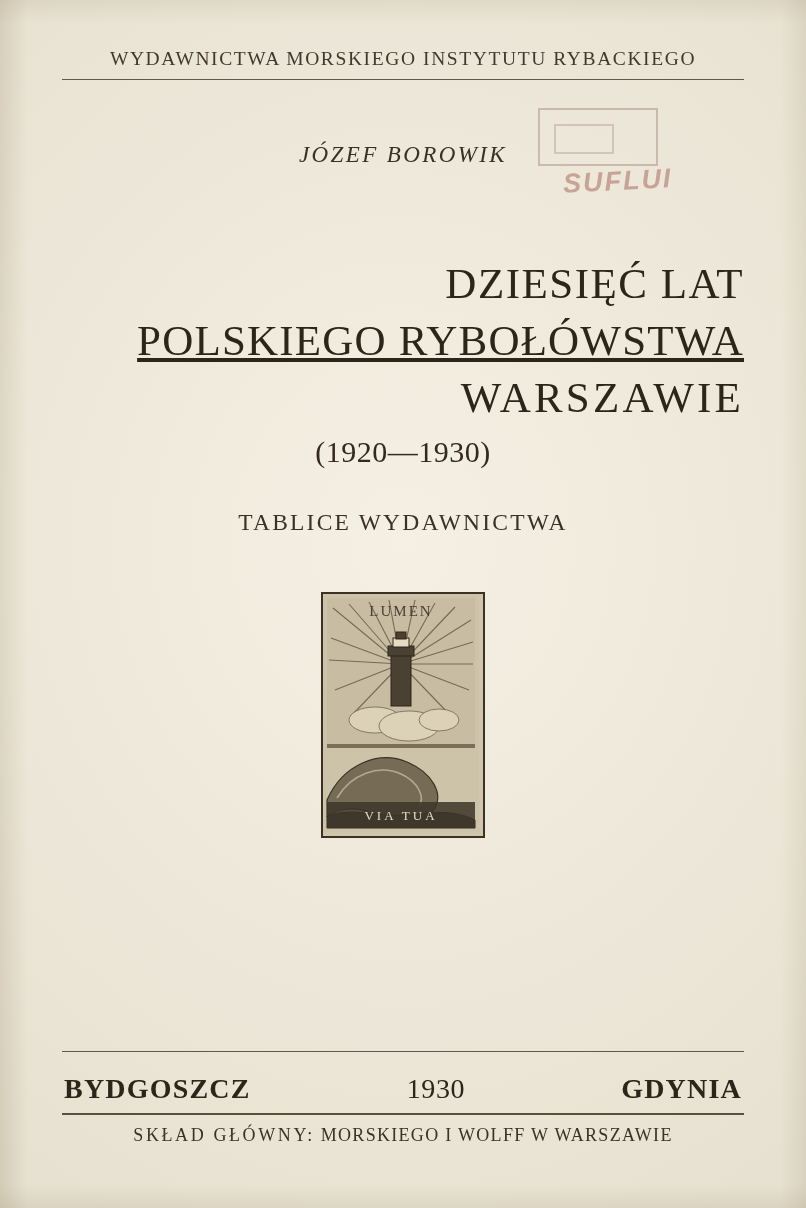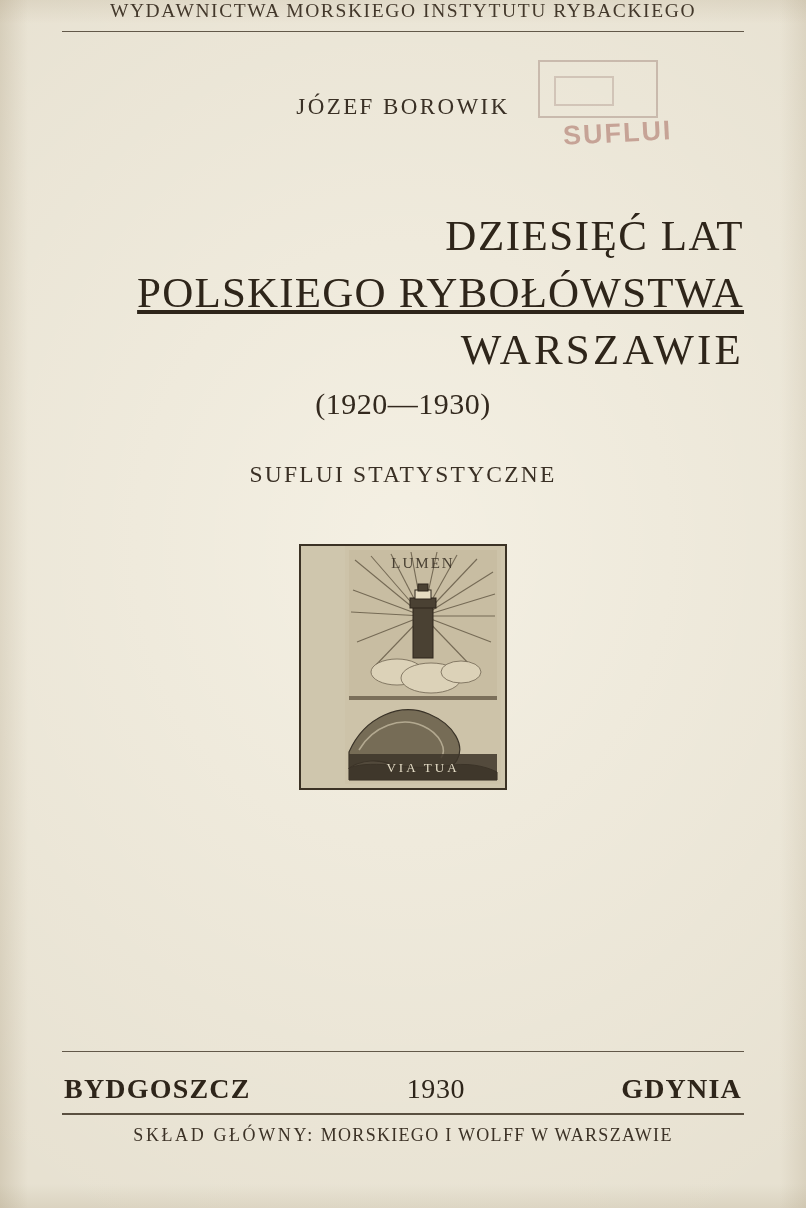--- a/index.html
+++ b/index.html
@@ -28,38 +28,40 @@
       #e7e1d1;
   }
   .content {
     position: absolute;
     left: 0; right: 0; top: 0; bottom: 0;
     padding: 0 62px;
     box-sizing: border-box;
   }
 
   .publisher {
+    margin-top: 48px;
     text-align: center;
     font-size: 19.5px;
     letter-spacing: 1.6px;
     color: #43382b;
     white-space: nowrap;
   }
   .rule-top {
     margin-top: 9px;
     height: 0;
     border-top: 1.6px solid #4a3f30;
     opacity: 0.85;
   }
 
   .author-wrap {
     margin-top: 62px;
     text-align: center;
     position: relative;
     height: 48px;
+    font-style: italic;
   }
   .author {
     font-size: 23px;
     letter-spacing: 2.4px;
     color: #3a3025;
   }
 
   
   .stamp-box {
     position: absolute;
@@ -124,21 +126,20 @@
     display: flex;
     justify-content: center;
   }
   .emblem {
     width: 160px;
     height: 242px;
     border: 2px solid #3b3225;
     background: #cfc6ad;
     position: relative;
     overflow: hidden;
-    padding-left: 44px;
   }
 
   .footer {
     position: absolute;
     left: 62px;
     right: 62px;
     bottom: 62px;
   }
   .rule-bottom-1 {
     border-top: 1.5px solid #4a3f30;
@@ -185,21 +186,21 @@
     </div>
 
     <div class="title">
       <div class="line1">DZIESIĘĆ LAT</div>
       <div class="line2">POLSKIEGO RYBOŁÓWSTWA</div>
       <div class="line3">WARSZAWIE</div>
     </div>
 
     <div class="years">(1920—1930)</div>
 
-    <div class="subtitle">SUFLUI STATYSTYCZNE</div>
+    <div class="subtitle">TABLICE WYDAWNICTWA</div>
 
     <div class="emblem-wrap">
       <div class="emblem">
         <svg width="156" height="238" viewBox="0 0 156 238">
           <rect x="0" y="0" width="156" height="238" fill="#cdc3a9"></rect>
 
           <rect x="4" y="4" width="148" height="150" fill="#c8bda2"></rect>
 
           <g stroke="#5a4f3c" stroke-width="1.1" opacity="0.75">
             <line x1="78" y1="70" x2="10" y2="14"></line>

